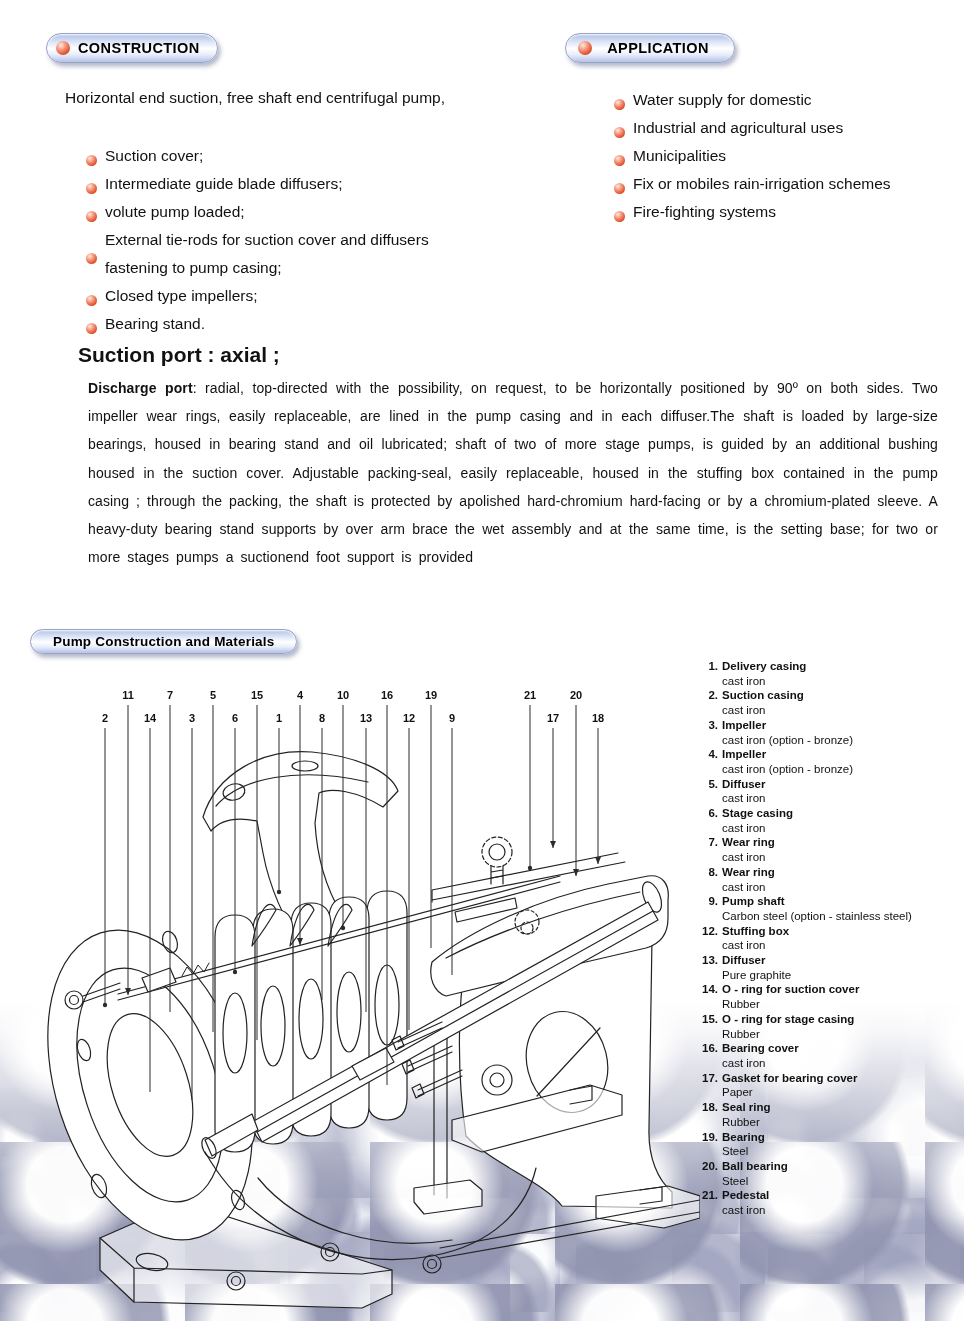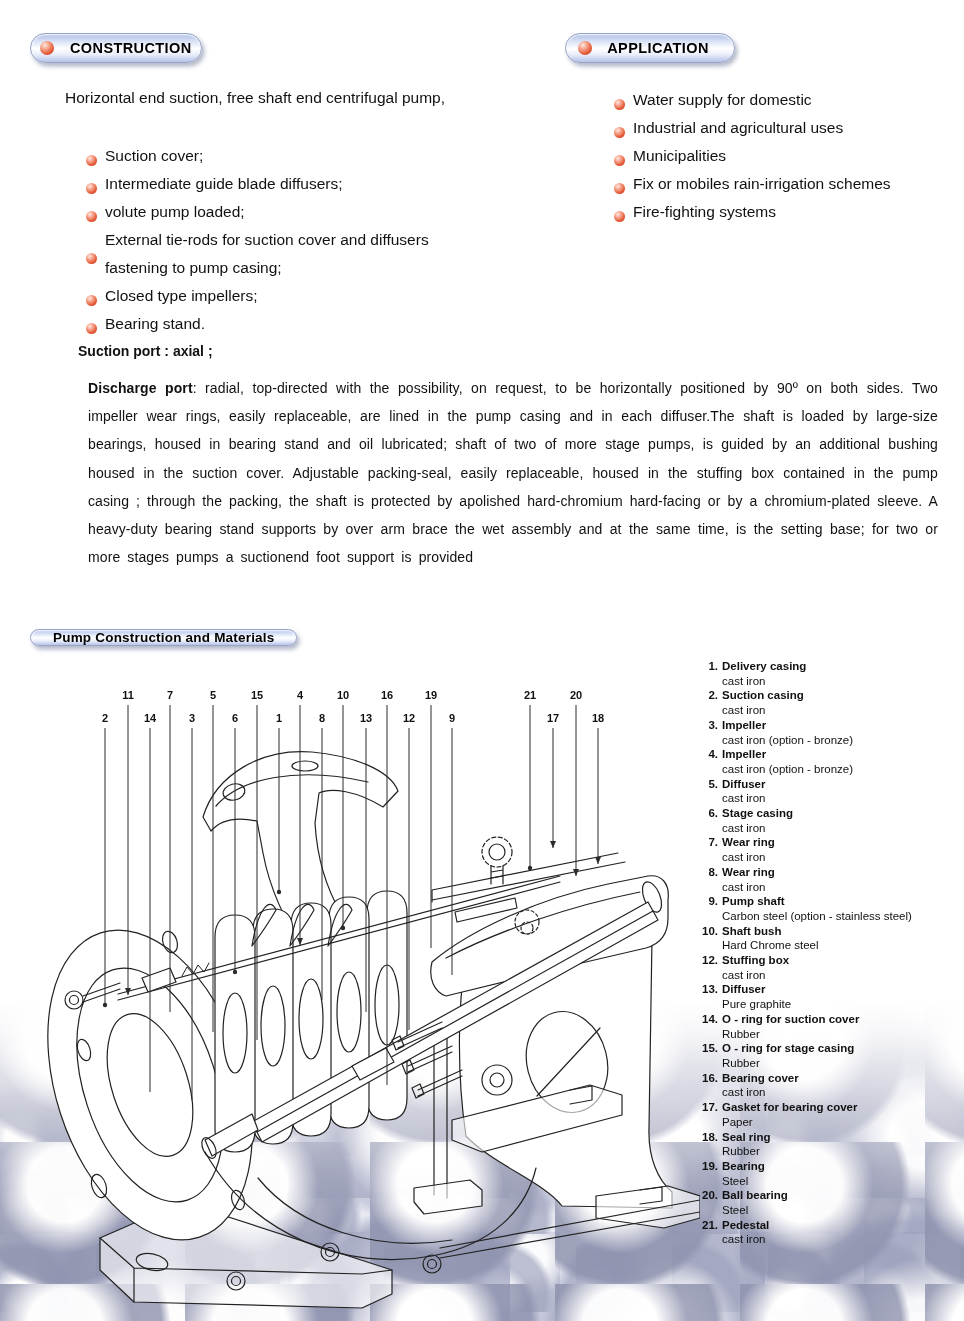--- a/index.html
+++ b/index.html
@@ -16,41 +16,41 @@
       radial-gradient(circle at 20% 78%, rgba(255,255,255,.9) 0 14%, rgba(150,154,182,.62) 30% 48%, rgba(150,154,182,0) 56%),
       radial-gradient(circle at 78% 22%, rgba(255,255,255,.85) 0 12%, rgba(164,168,194,.5) 28% 46%, rgba(164,168,194,0) 54%);
     background-size:100% 100%, 185px 142px, 255px 198px, 96px 78px, 140px 116px;}
   .content{position:absolute;left:0;top:0;width:964px;height:1321px;z-index:1;}
   
   .badge{position:absolute;height:30px;border-radius:16px;border:1px solid #98a3c6;
     background:linear-gradient(180deg,#aebde4 0%,#dbe4f7 28%,#ffffff 52%,#e8edfa 74%,#b4c1e7 100%);
     box-shadow:2.5px 3.5px 4px rgba(105,115,150,.5), inset 0 1px 2px #ffffff;
     display:flex;align-items:center;font-weight:bold;box-sizing:border-box;}
   .badge .label{font-size:14.5px;letter-spacing:.4px;color:#000;}
-  #badge-construction{left:30px;top:33px;width:172px;padding:0 14px 0 9px;gap:16px;}
+  #badge-construction{left:46px;top:33px;width:172px;padding:0 14px 0 9px;gap:8px;}
   #badge-application{left:565px;top:33px;width:170px;padding:0 12px 0 12px;gap:2px;}
   #badge-application .label{flex:1;text-align:center;}
-  #badge-materials{left:30px;top:629px;height:17px;padding:0 22px;border-radius:15px;}
+  #badge-materials{left:30px;top:629px;height:25px;padding:0 22px;border-radius:15px;}
   #badge-materials .label{font-size:13.5px;letter-spacing:.2px;}
   
   .sphere{display:inline-block;border-radius:50%;flex:none;
     background:radial-gradient(circle at 35% 30%, #ffe9df 0%, #f4997f 35%, #e2512e 70%, #a82a0e 100%);}
   .s14{width:14px;height:14px;}
   .s11{width:11px;height:11px;}
   
   .intro{position:absolute;left:65px;top:84px;width:480px;font-size:15.5px;line-height:28px;}
   .blist{position:absolute;margin:0;padding:0;list-style:none;font-size:15.5px;line-height:28px;}
   #construction-list{left:86px;top:142px;width:400px;}
   #application-list{left:614px;top:86px;width:345px;}
   .blist li{display:flex;align-items:center;}
   .blist .li-text{margin-left:8px;}
   #construction-list .li-text{max-width:330px;}
   .blist .sphere{margin-top:8px;}
   
-  .suction-line{position:absolute;left:78px;top:343px;font-size:14px;font-weight:bold;}
+  .suction-line{position:absolute;left:78px;top:343px;font-size:21px;font-weight:bold;}
   .discharge{position:absolute;left:88px;top:374px;width:850px;font-size:14px;line-height:28.2px;
     text-align:justify;word-spacing:3px;letter-spacing:.1px;}
   .discharge .lead{font-weight:bold;}
   
   .parts{position:absolute;left:684px;top:659px;width:278px;font-size:11.5px;line-height:14.7px;}
   .part{display:grid;grid-template-columns:34px 1fr;column-gap:4px;}
   .part .num{text-align:right;font-weight:bold;}
   .part .name{font-weight:bold;}
   .part .mat{grid-column:2;font-weight:normal;}
   
@@ -198,25 +198,20 @@
           <span class="name">Wear ring</span>
           <span class="mat">cast iron</span>
         </div>
 
         <div class="part">
           <span class="num">9.</span>
           <span class="name">Pump shaft</span>
           <span class="mat">Carbon steel (option - stainless steel)</span>
         </div>
 
-        <div class="part">
-          <span class="num">10.</span>
-          <span class="name">Shaft bush</span>
-          <span class="mat">Hard Chrome steel</span>
-        </div>
 
 
         <div class="part">
           <span class="num">12.</span>
           <span class="name">Stuffing box</span>
           <span class="mat">cast iron</span>
         </div>
 
         <div class="part">
           <span class="num">13.</span>

